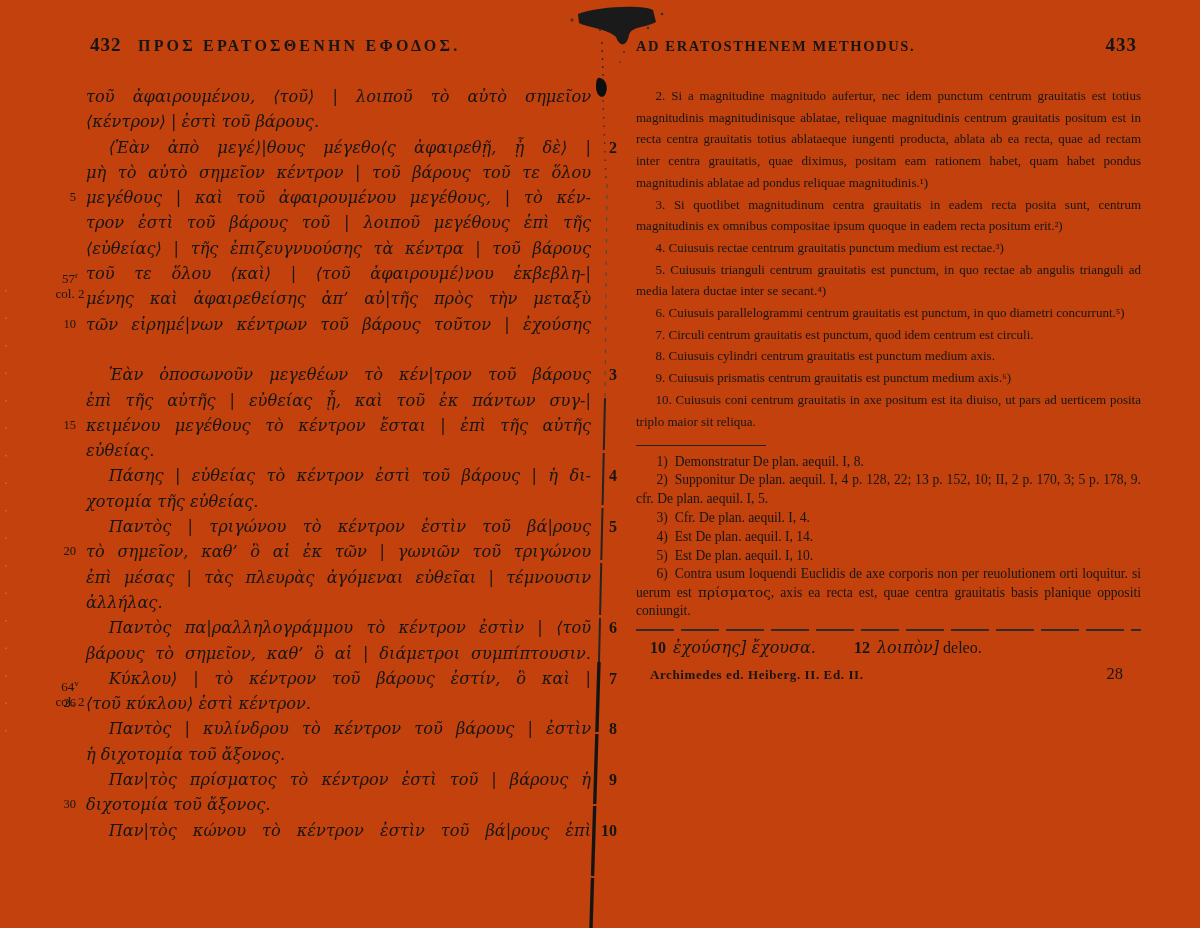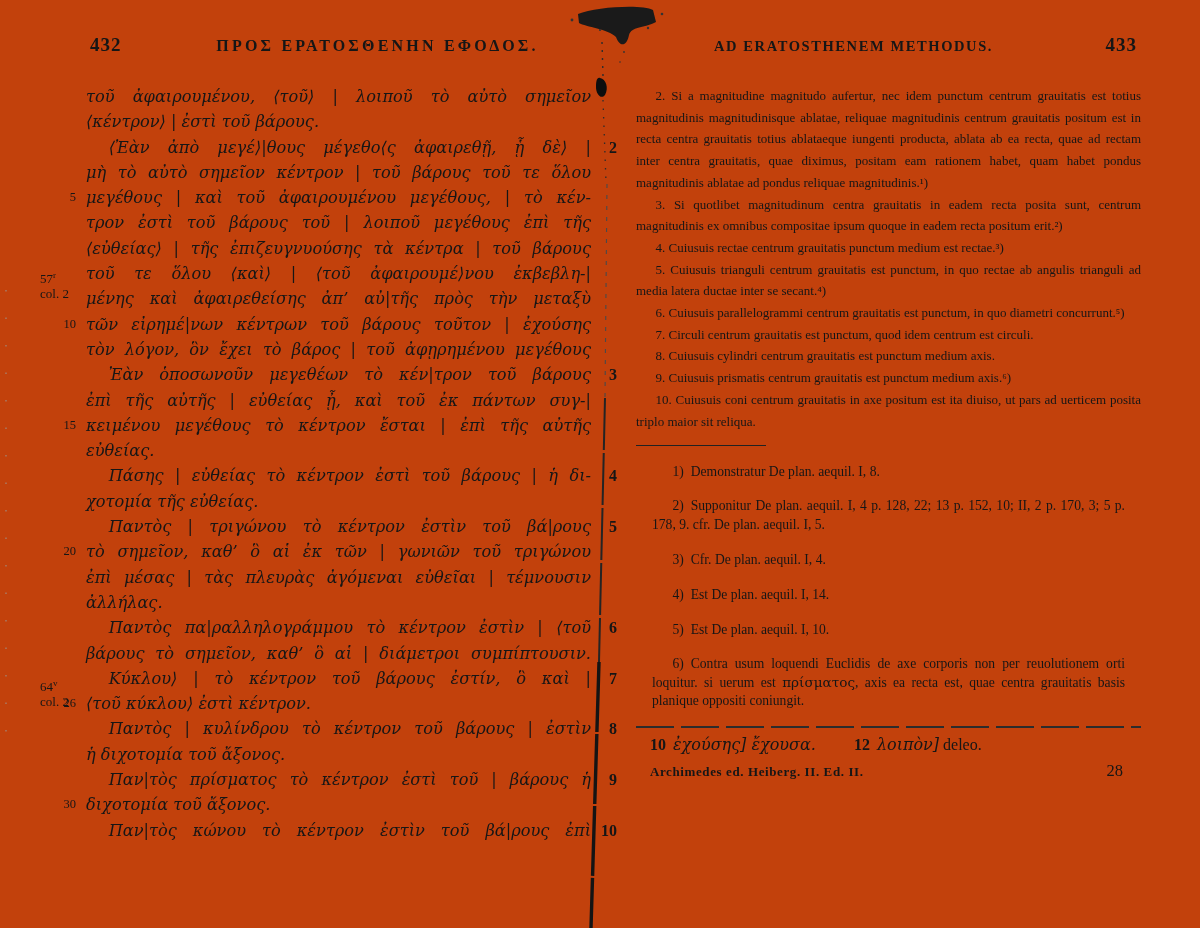--- a/index.html
+++ b/index.html
@@ -12,21 +12,21 @@
 
   
   .page{position:absolute;top:34px;}
   .page-left{left:28px;width:589px;}
   .page-right{left:636px;width:505px;}
 
   .header{display:flex;align-items:baseline;height:30px;}
   .pageno{font-weight:bold;font-size:19px;letter-spacing:1px;}
   .page-left .pageno{width:110px;padding-left:62px;box-sizing:border-box;}
   .running-title{
-    flex:1;text-align:center;font-size:16px;font-weight:bold;
+    flex:1;font-size:16px;font-weight:bold;
     letter-spacing:3.2px;white-space:nowrap;
   }
   .page-right .running-title{font-size:14.5px;letter-spacing:1.6px;font-weight:bold;}
   .page-right .pageno{width:70px;text-align:right;padding-right:4px;box-sizing:border-box;}
 
   
   .greek-lines{margin-top:20px;}
   .gline{display:flex;height:25.3px;line-height:25.3px;}
   .lineno{
     width:58px;box-sizing:border-box;text-align:right;padding-right:10px;
@@ -36,34 +36,34 @@
     width:505px;flex:none;font-family:"DejaVu Serif","DejaVu Sans",serif;
     font-style:italic;font-size:16.2px;white-space:nowrap;
     text-align:justify;text-align-last:justify;overflow:visible;
   }
   .gline.short .gtext{text-align:left;text-align-last:left;}
   .gline.indent .gtext{text-indent:1.4em;}
   .propno{
     width:26px;flex:none;text-align:right;font-weight:bold;font-size:16px;
     font-style:normal;
   }
-  .folio{position:absolute;left:12px;width:84px;font-size:13px;line-height:15px;text-align:left;}
+  .folio{position:absolute;left:0px;width:84px;font-size:13px;line-height:15px;text-align:center;}
   .folio-1{top:234px;}
   .folio-2{top:642px;}
   .folio sup{font-size:9px;}
 
   
   .latin-paras{margin-top:21px;}
   .lpara{
     margin:0;font-size:13px;line-height:21.7px;text-align:justify;
     text-indent:1.5em;
   }
   .fn-rule{margin-top:13px;width:130px;border-top:1.6px solid #222;}
   .footnotes{margin-top:6px;}
-  .fnote{margin:16px;font-size:13.6px;line-height:18px;text-align:justify;text-indent:1.5em;}
+  .fnote{margin:0;font-size:13.6px;line-height:18px;text-align:justify;text-indent:1.5em;}
   .fn-num{margin-right:7px;}
   .fn-greek{font-family:"DejaVu Serif","DejaVu Sans",serif;}
   .app-rule{
     margin-top:9px;height:2px;
     background:repeating-linear-gradient(90deg,#2c2c2c 0 38px,rgba(0,0,0,0) 38px 45px);
   }
   .apparatus{margin-top:7px;padding-left:14px;font-size:16px;}
   .app-entry{margin-right:34px;}
   .app-num{font-weight:bold;margin-right:7px;}
   .app-greek{font-family:"DejaVu Serif","DejaVu Sans",serif;font-style:italic;}
@@ -161,21 +161,20 @@
         </div>
 
         <div class="gline">
           <span class="lineno">10</span>
           <span class="gtext">τῶν εἰρημέ|νων κέντρων τοῦ βάρους τοῦτον | ἐχούσης</span>
           <span class="propno"></span>
         </div>
 
         <div class="gline">
           <span class="lineno"></span>
-          <span class="gtext">τὸν λόγον, ὃν ἔχει τὸ βάρος | τοῦ ἀφῃρημένου μεγέθους</span>
           <span class="propno"></span>
         </div>
 
 
         <div class="gline indent">
           <span class="lineno"></span>
           <span class="gtext">Ἐὰν ὁποσωνοῦν μεγεθέων τὸ κέν|τρον τοῦ βάρους</span>
           <span class="propno">3</span>
         </div>
 

